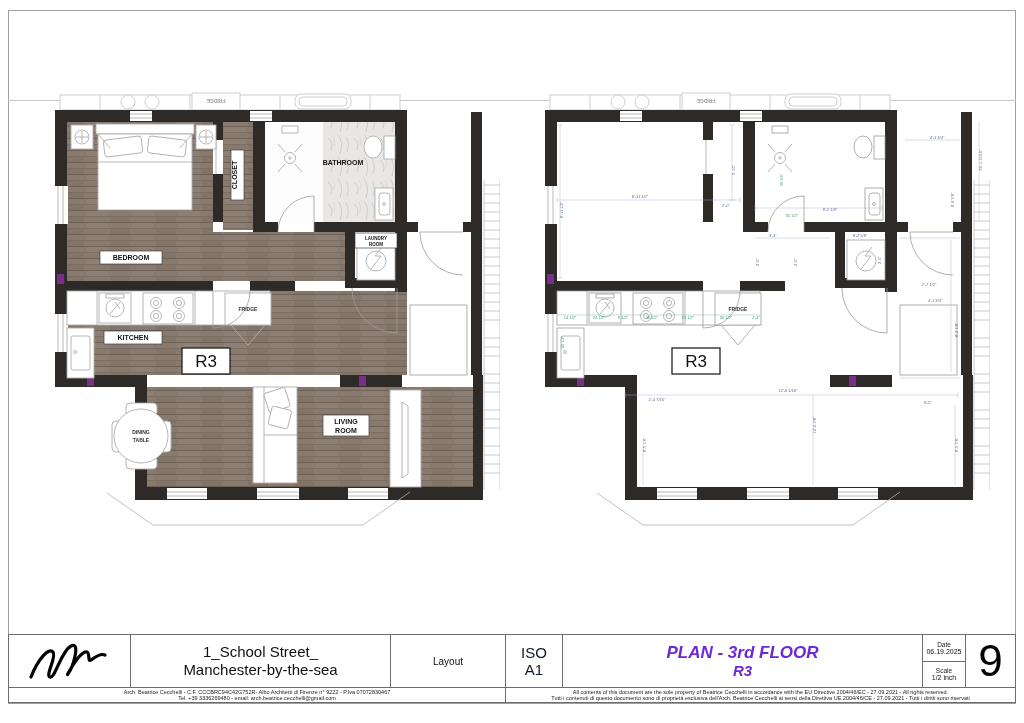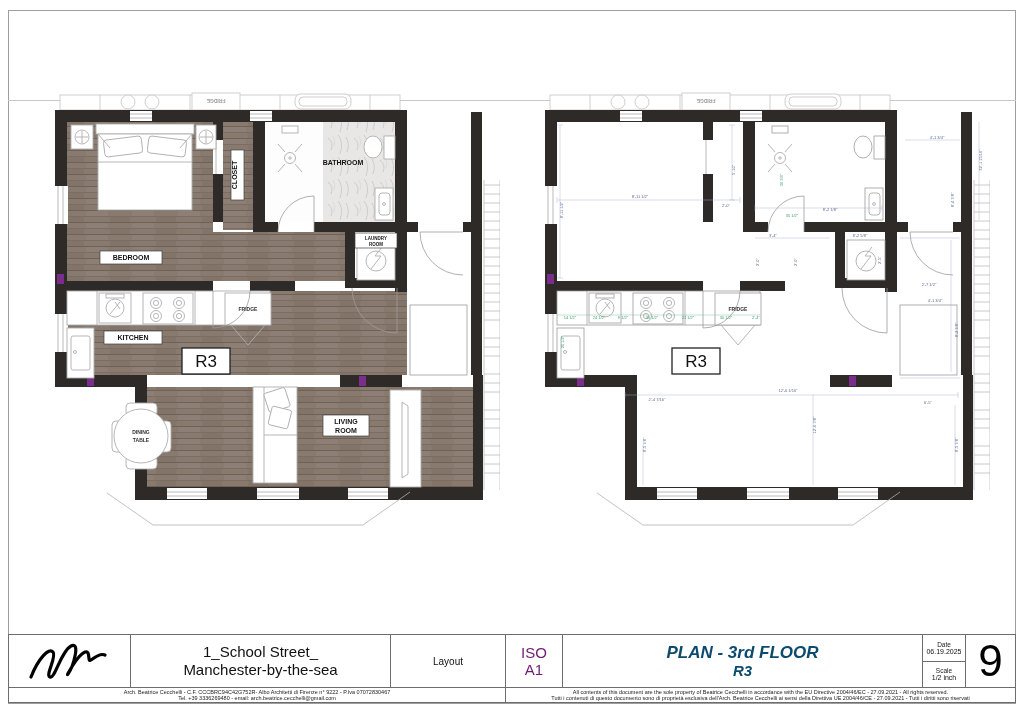--- a/index.html
+++ b/index.html
@@ -35,22 +35,22 @@
   .stair line{stroke:#bdbdbd;stroke-width:.8;}
 
   
   .titleblock{position:absolute;left:8px;top:634px;width:1008px;box-sizing:border-box;border-radius:27px;}
   .tb-row{display:flex;height:53px;border:1px solid #6d6d6d;border-bottom:none;box-sizing:border-box;}
   .tb-cell{border-right:1px solid #6d6d6d;box-sizing:border-box;display:flex;flex-direction:column;align-items:center;justify-content:center;background:#fff;}
   .tb-cell:last-child{border-right:none;}
   .tb-logo{width:122px;}
   .tb-address{width:260px;font-size:15px;line-height:18px;text-align:center;color:#111;}
   .tb-layout{width:115px;font-size:10px;color:#111;}
-  .tb-iso{width:57px;font-size:15px;line-height:17px;text-align:center;color:#701a75;}
-  .tb-title{width:360px;text-align:center;font-style:italic;font-weight:bold;color:#0c4a6e;}
+  .tb-iso{width:57px;font-size:15px;line-height:17px;text-align:center;color:#0f172a;}
+  .tb-title{width:360px;text-align:center;font-style:italic;font-weight:bold;color:#6d28d9;}
   .tb-title .l1{font-size:17px;line-height:19px;}
   .tb-title .l2{font-size:15px;line-height:17px;}
   .tb-datescale{width:43px;padding:0;}
   .tb-ds-cell{flex:1;width:100%;display:flex;flex-direction:column;align-items:center;justify-content:center;box-sizing:border-box;}
   .tb-ds-cell:first-child{border-bottom:1px solid #6d6d6d;}
   .tb-ds-label{font-size:6.5px;color:#222;}
   .tb-ds-value{font-size:7px;color:#111;}
   .tb-page{flex:1;font-size:44px;font-weight:500;color:#000;}
   .tb-fine{display:flex;height:16px;border:1px solid #6d6d6d;box-sizing:border-box;}
   .tb-fine-cell{display:flex;flex-direction:column;align-items:center;justify-content:center;font-size:5.5px;line-height:6.5px;color:#222;text-align:center;background:#fff;box-sizing:border-box;}

